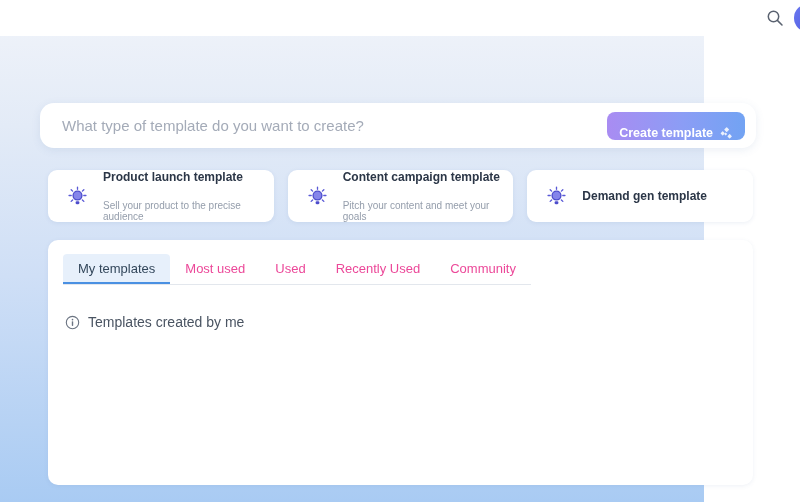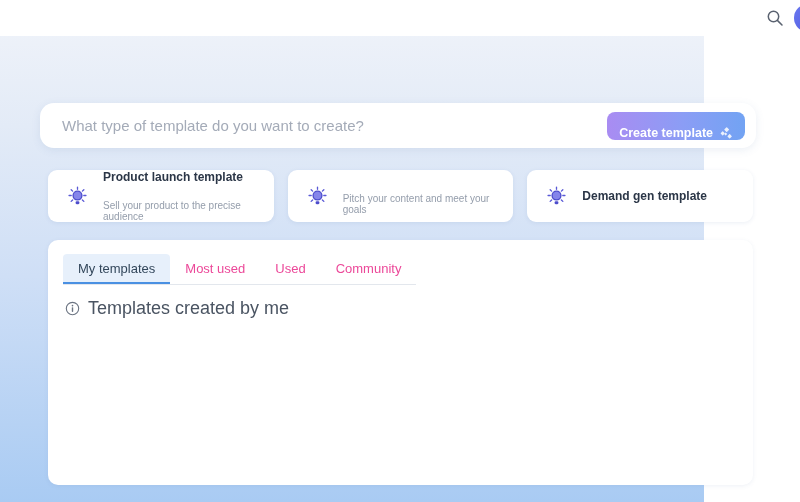--- a/index.html
+++ b/index.html
@@ -30,26 +30,26 @@
   .cards { position:absolute; left:48px; top:170px; width:705px; height:52px;
     display:flex; gap:14px; }
   .card { flex:1; background:#ffffff; border-radius:9px; box-shadow:0 1px 4px rgba(90,120,170,.12);
     display:flex; align-items:center; padding-left:18px; gap:14px; cursor:pointer; }
   .card-title { font-size:12px; font-weight:bold; color:#2b3647; }
   .card-sub { font-size:10px; color:#949dab; margin-top:16px; }
 
   
   .panel { position:absolute; left:48px; top:240px; width:705px; height:245px;
     background:#ffffff; border-radius:10px; box-shadow:0 1px 4px rgba(90,120,170,.10); }
-  .tabs { display:inline-flex; margin:14px 0 0 15px; border-bottom:1px solid #e3e7ed; }
+  .tabs { display:inline-flex; margin:14px 0 16px 15px; border-bottom:1px solid #e3e7ed; }
   .tab { padding:7px 15px 8px; font-size:13px; color:#ec4899; cursor:pointer; white-space:nowrap; }
   .tab.active { background:#e7f0fb; color:#33475b; border-bottom:2px solid #4a90e2;
     padding-bottom:6px; border-top-left-radius:4px; border-top-right-radius:4px; }
   .empty-row { display:flex; align-items:center; gap:8px; margin:13px 0 0 17px; }
-  .empty-text { font-size:18px; color:#4a5462; }
+  .empty-text { font-size:14px; color:#4a5462; }
 </style>
 </head>
 <body>
 
 <div class="stage">
 
   <div class="topbar">
     <span class="search">
       <svg viewBox="0 0 18 18" width="18" height="18">
         <circle cx="7.5" cy="7.5" r="5.2" fill="none" stroke="#5a6270" stroke-width="1.5"></circle>
@@ -110,20 +110,21 @@
               <line x1="3.2" y1="11" x2="5.4" y2="11"></line>
             <line x1="20.8" y1="11" x2="18.6" y2="11"></line>
               <line x1="5.4" y1="17.1" x2="6.9" y2="15.6"></line>
             <line x1="18.6" y1="17.1" x2="17.1" y2="15.6"></line>
           </g>
           <circle cx="12" cy="11" r="4.6" fill="#8585ea" stroke="#4c4ccc" stroke-width="1.4"></circle>
           <rect x="10" y="17" width="4" height="3" rx="1.2" fill="#4c4ccc"></rect>
         </svg>
       </span>
       <span>
+        <div class="card-title">Content campaign template</div>
         <div class="card-sub">Pitch your content and meet your goals</div>
       </span>
     </div>
 
     <div class="card">
       <span style="display:flex">
         <svg viewBox="0 0 24 24" width="23" height="23">
           <g stroke="#5a5ad6" stroke-width="1.4" stroke-linecap="round">
             <line x1="12" y1="2.2" x2="12" y2="4.4"></line>
               <line x1="5.4" y1="4.9" x2="6.9" y2="6.4"></line>
@@ -141,20 +142,21 @@
         <div class="card-title">Demand gen template</div>
       </span>
     </div>
   </div>
 
   <div class="panel">
     <div class="tabs">
       <div class="tab active">My templates</div>
       <div class="tab">Most used</div>
       <div class="tab">Used</div>
+      <div class="tab">Recently Used</div>
       <div class="tab">Community</div>
     </div>
 
     <div class="empty-row">
       <span style="display:flex">
         <svg viewBox="0 0 16 16" width="15" height="15">
           <circle cx="8" cy="8" r="6.6" fill="none" stroke="#6b7482" stroke-width="1.2"></circle>
           <circle cx="8" cy="4.9" r="0.9" fill="#6b7482"></circle>
           <rect x="7.25" y="6.6" width="1.5" height="5" rx="0.7" fill="#6b7482"></rect>
         </svg>

